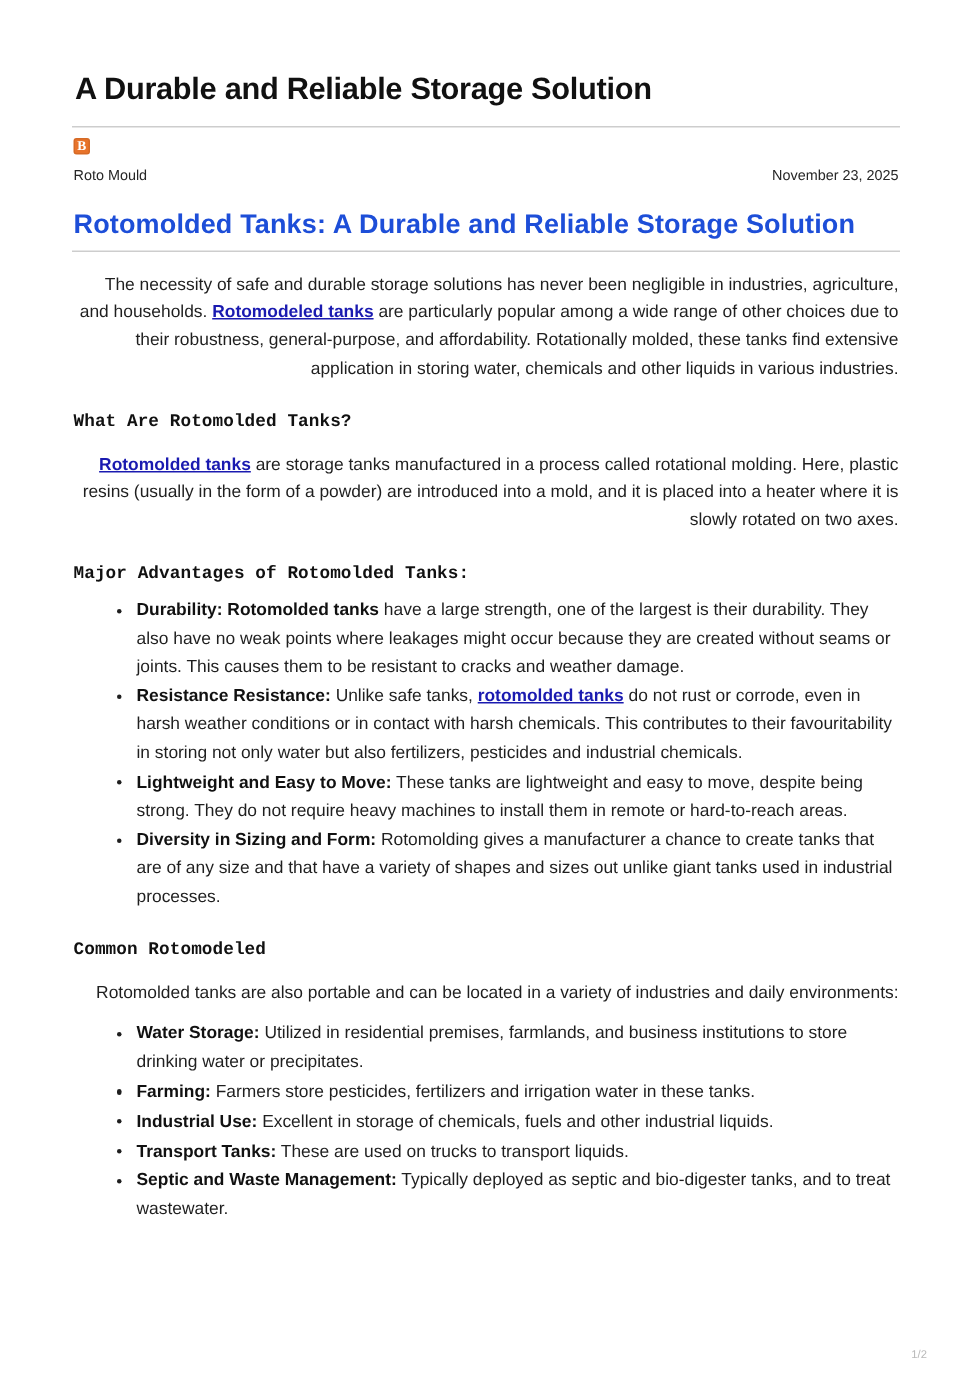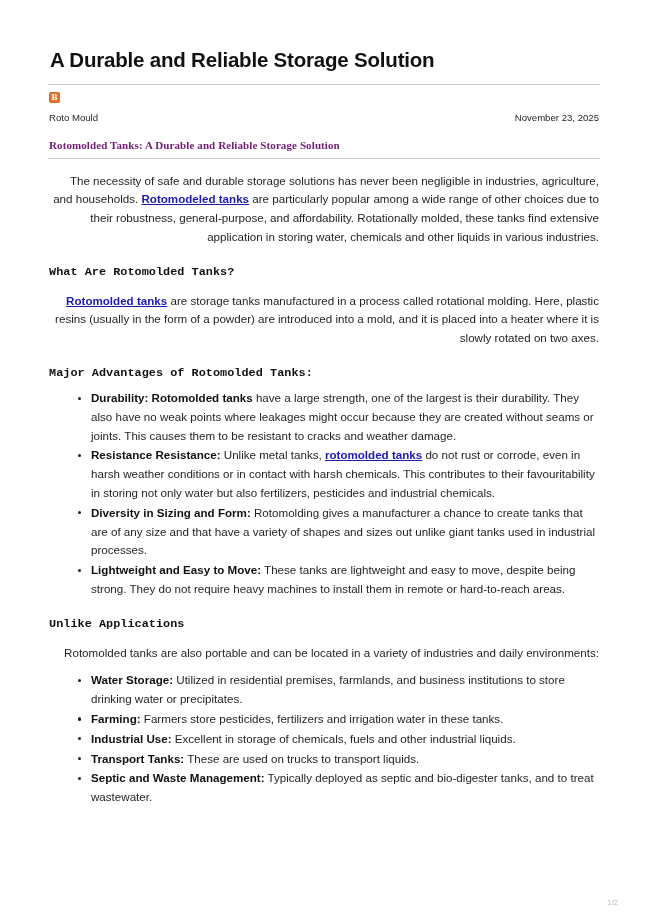--- a/index.html
+++ b/index.html
@@ -83,24 +83,24 @@
   .byline-author, .byline-date {
     font-size: 9.6px;
     color: #262626;
   }
 
   
   .article {
     margin-top: 16px;
   }
   .article-title {
-    font-family: Liberation Serif, serif;
-    font-size: 11px;
-    font-weight: bold;
-    color: #701a75;
+    font-family: Liberation Sans, sans-serif;
+    font-size: 18px;
+    font-weight: bold;
+    color: #1d4ed8;
     margin: 0 0 7px 1px;
     letter-spacing: 0.1px;
   }
 
   p.body {
     font-size: 11.6px;
     line-height: 1.62;
     color: #1f1f1f;
     margin: 13px 1px 0 1px;
     text-align: right;
@@ -184,28 +184,28 @@
 
     <h3 class="sub">What Are Rotomolded Tanks?</h3>
 
     <p class="body"><a class="link" href="#">Rotomolded tanks</a><span> are storage tanks manufactured in a process called rotational molding. Here, plastic resins (usually in the form of a powder) are introduced into a mold, and it is placed into a heater where it is slowly rotated on two axes.</span></p>
 
     <h3 class="sub">Major Advantages of Rotomolded Tanks:</h3>
 
     <ul class="bullets">
       <li><b>Durability: Rotomolded tanks</b><span> have a large strength, one of the largest is their durability. They also have no weak points where leakages might occur because they are created without seams or joints. This causes them to be resistant to cracks and weather damage.</span></li>
 
-      <li><b>Resistance Resistance:</b><span> Unlike metal tanks, </span><a class="link" href="#">rotomolded tanks</a><span> do not rust or corrode, even in harsh weather conditions or in contact with harsh chemicals. This contributes to their favouritability in storing not only water but also fertilizers, pesticides and industrial chemicals.</span></li>
+      <li><b>Resistance Resistance:</b><span> Unlike safe tanks, </span><a class="link" href="#">rotomolded tanks</a><span> do not rust or corrode, even in harsh weather conditions or in contact with harsh chemicals. This contributes to their favouritability in storing not only water but also fertilizers, pesticides and industrial chemicals.</span></li>
+
+      <li><b>Lightweight and Easy to Move:</b><span> These tanks are lightweight and easy to move, despite being strong. They do not require heavy machines to install them in remote or hard-to-reach areas.</span></li>
 
       <li><b>Diversity in Sizing and Form:</b><span> Rotomolding gives a manufacturer a chance to create tanks that are of any size and that have a variety of shapes and sizes out unlike giant tanks used in industrial processes.</span></li>
-
-      <li><b>Lightweight and Easy to Move:</b><span> These tanks are lightweight and easy to move, despite being strong. They do not require heavy machines to install them in remote or hard-to-reach areas.</span></li>
     </ul>
 
-    <h3 class="sub">Unlike Applications</h3>
+    <h3 class="sub">Common Rotomodeled</h3>
 
     <p class="body">Rotomolded tanks are also portable and can be located in a variety of industries and daily environments:</p>
 
     <ul class="bullets">
       <li><b>Water Storage:</b><span> Utilized in residential premises, farmlands, and business institutions to store drinking water or precipitates.</span></li>
       <li><b>Farming:</b><span> Farmers store pesticides, fertilizers and irrigation water in these tanks.</span></li>
       <li><b>Industrial Use:</b><span> Excellent in storage of chemicals, fuels and other industrial liquids.</span></li>
       <li><b>Transport Tanks:</b><span> These are used on trucks to transport liquids.</span></li>
       <li><b>Septic and Waste Management:</b><span> Typically deployed as septic and bio-digester tanks, and to treat wastewater.</span></li>
     </ul>

